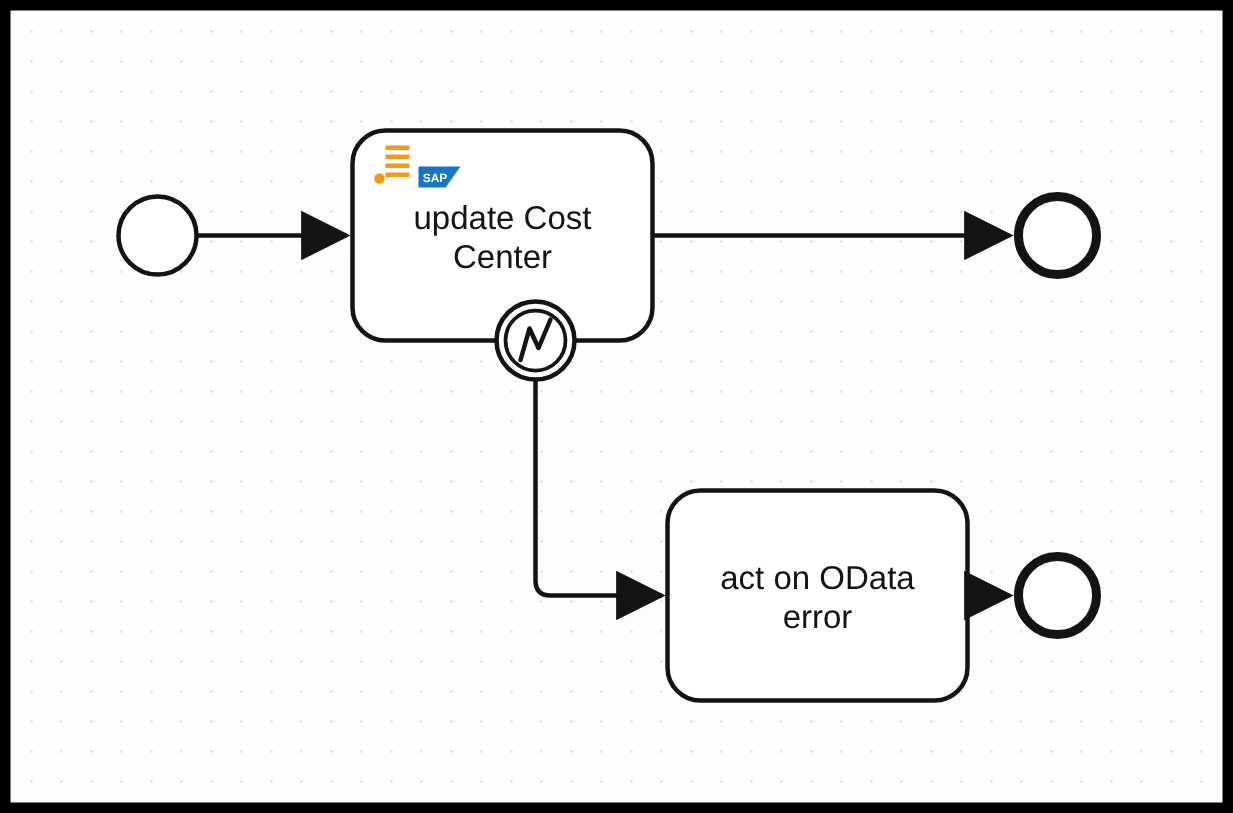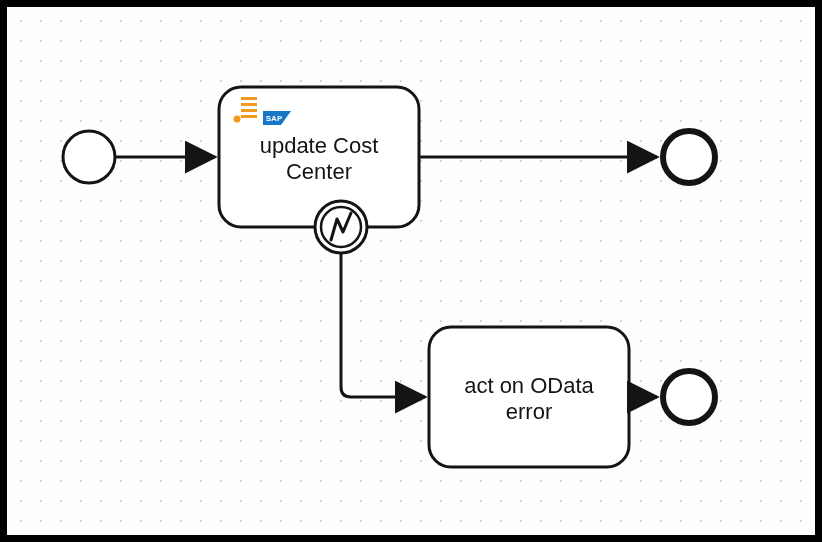--- a/index.html
+++ b/index.html
@@ -13,20 +13,21 @@
   .frame {
     box-sizing: border-box;
     width: 822px;
     height: 542px;
     border: 7px solid #000;
     position: relative;
     background-color: #fdfdfd;
     background-image: radial-gradient(circle, #d6d6d6 1px, transparent 1px);
     background-size: 20px 20px;
     background-position: 4px 4px;
+    padding-left: 16px;
   }
   svg { display: block; }
   .task-label {
     font-size: 22px;
     fill: #141414;
     text-anchor: middle;
     dominant-baseline: middle;
   }
 </style>
 </head>

